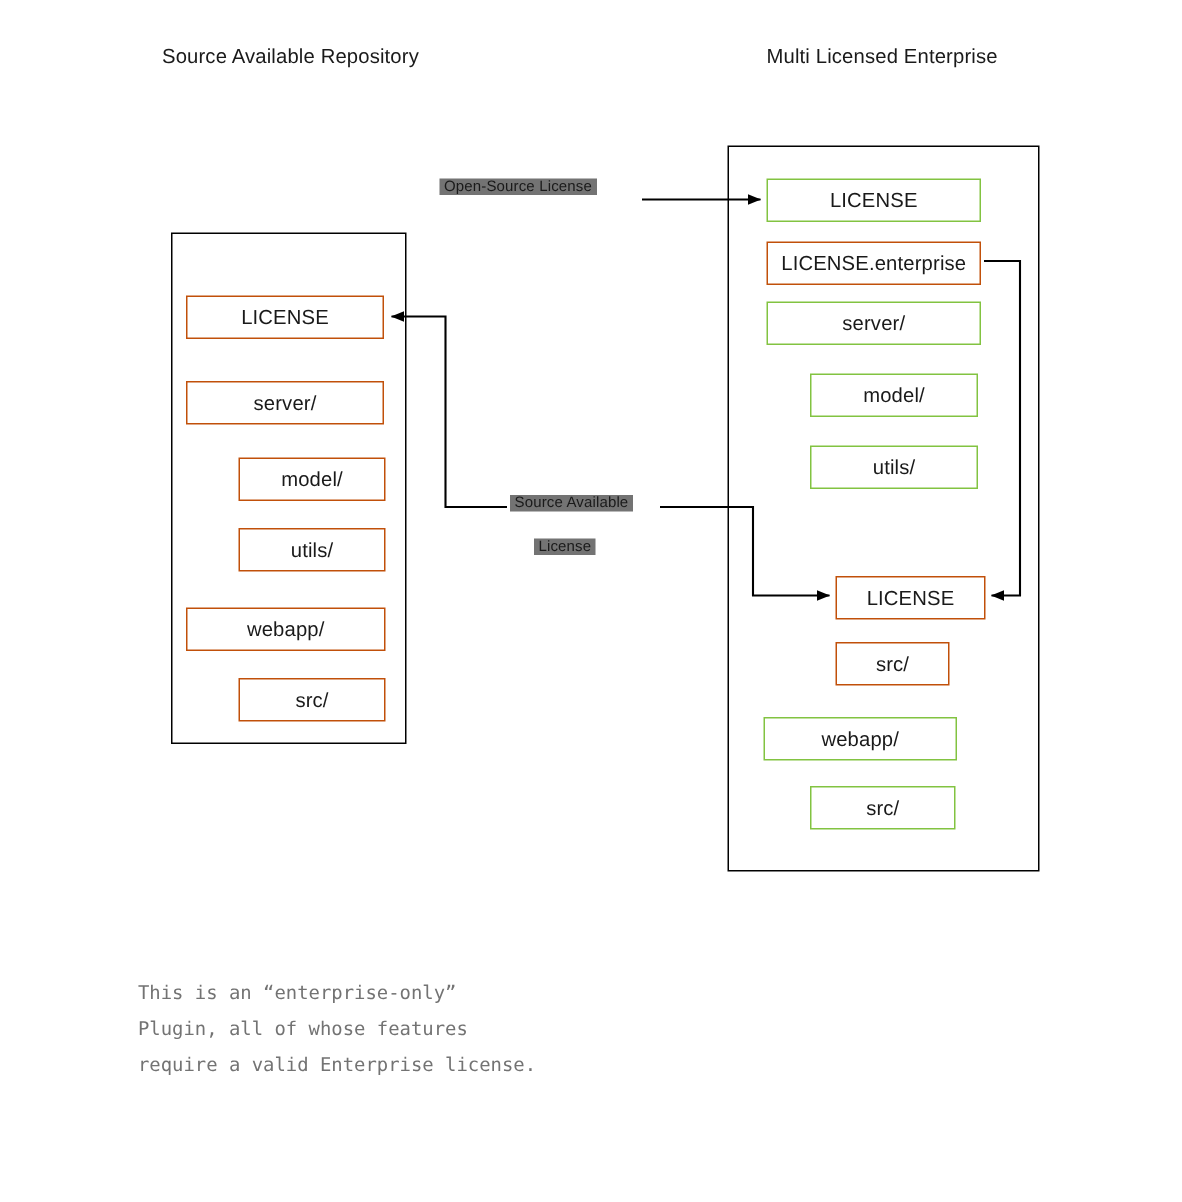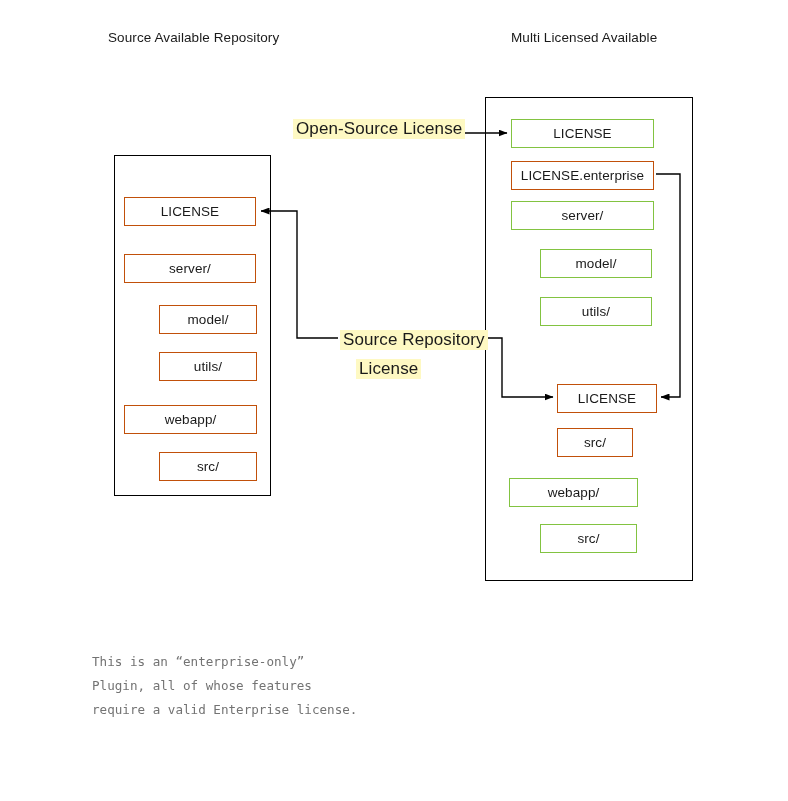--- a/index.html
+++ b/index.html
@@ -46,45 +46,45 @@
     color: #1a1a1a;
     background: #ffffff;
     white-space: nowrap;
     letter-spacing: 0.1px;
   }
   .node-box.orange { border: 1.6px solid #c1500a; }
   .node-box.green  { border: 1.6px solid #82c341; }
 
   .edge-label {
     position: absolute;
-    font-size: 17px;
+    font-size: 10px;
     color: #1a1a1a;
     white-space: nowrap;
-    background: #fef9c3;
+    background: #737373;
     padding: 0 3px;
     letter-spacing: 0.1px;
   }
   .caption {
     position: absolute;
     font-family: "DejaVu Sans Mono", "Liberation Mono", monospace;
     font-size: 12.6px;
     line-height: 24.2px;
     color: #737373;
     white-space: pre;
     letter-spacing: 0px;
   }
 </style>
 </head>
 <body>
 
 <div id="canvas">
 
   <div class="repo-title" style="left:108px; top:30px;">Source Available Repository</div>
 
-  <div class="repo-title" style="left:511px; top:30px;">Multi Licensed Available</div>
+  <div class="repo-title" style="left:511px; top:30px;">Multi Licensed Enterprise</div>
 
   <div class="repo-frame" style="left:114px; top:155px; width:157px; height:341px;"></div>
 
   <div class="repo-frame" style="left:485px; top:97px; width:208px; height:484px;"></div>
 
   <div class="node-box orange" style="left:124px; top:197px; width:132px; height:29px;">
     <span>LICENSE</span>
   </div>
 
   <div class="node-box orange" style="left:124px; top:254px; width:132px; height:29px;">
@@ -155,21 +155,21 @@
 
     <path d="M 338 338 L 297 338 L 297 211 L 261 211" stroke="#000000" stroke-width="1.4" fill="none" marker-end="url(#arrowhead)"></path>
 
     <path d="M 440 338 L 502 338 L 502 397 L 553 397" stroke="#000000" stroke-width="1.4" fill="none" marker-end="url(#arrowhead)"></path>
 
     <path d="M 656 174 L 680 174 L 680 397 L 661 397" stroke="#000000" stroke-width="1.4" fill="none" marker-end="url(#arrowhead)"></path>
   </svg>
 
   <div class="edge-label" style="left:293px; top:119px;">Open-Source License</div>
 
-  <div class="edge-label" style="left:340px; top:330px;">Source Repository</div>
+  <div class="edge-label" style="left:340px; top:330px;">Source Available</div>
 
   <div class="edge-label" style="left:356px; top:359px;">License</div>
 
   <div class="caption" style="left:92px; top:650px;">This is an “enterprise-only”
 Plugin, all of whose features
 require a valid Enterprise license.</div>
 
 
 </div>
 

